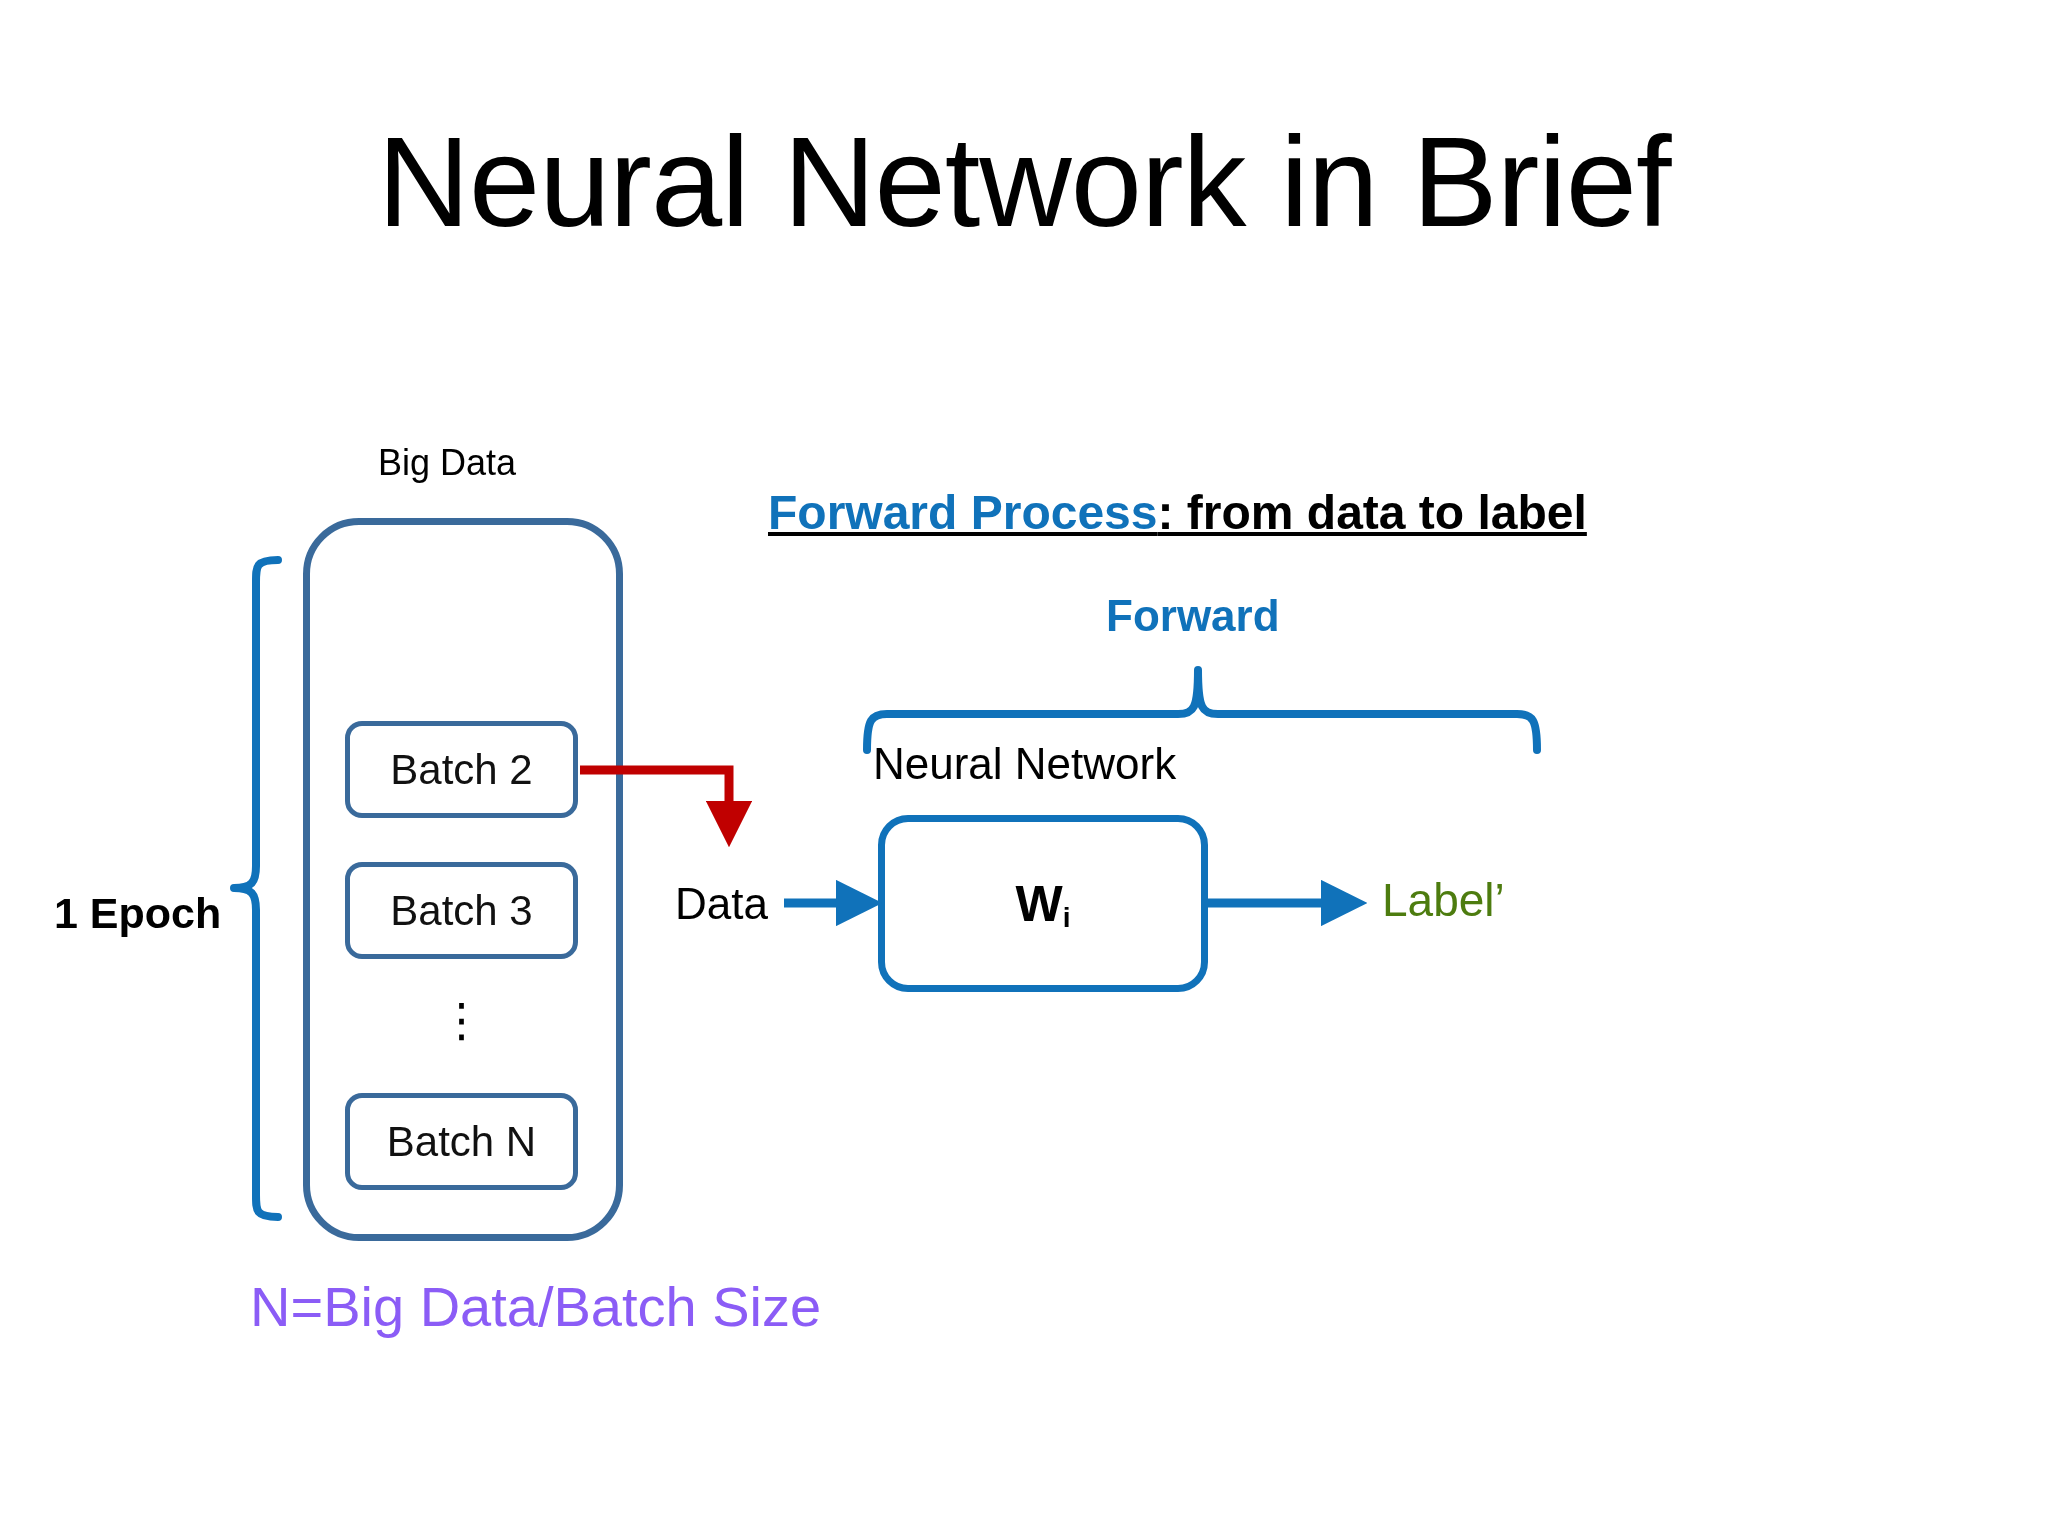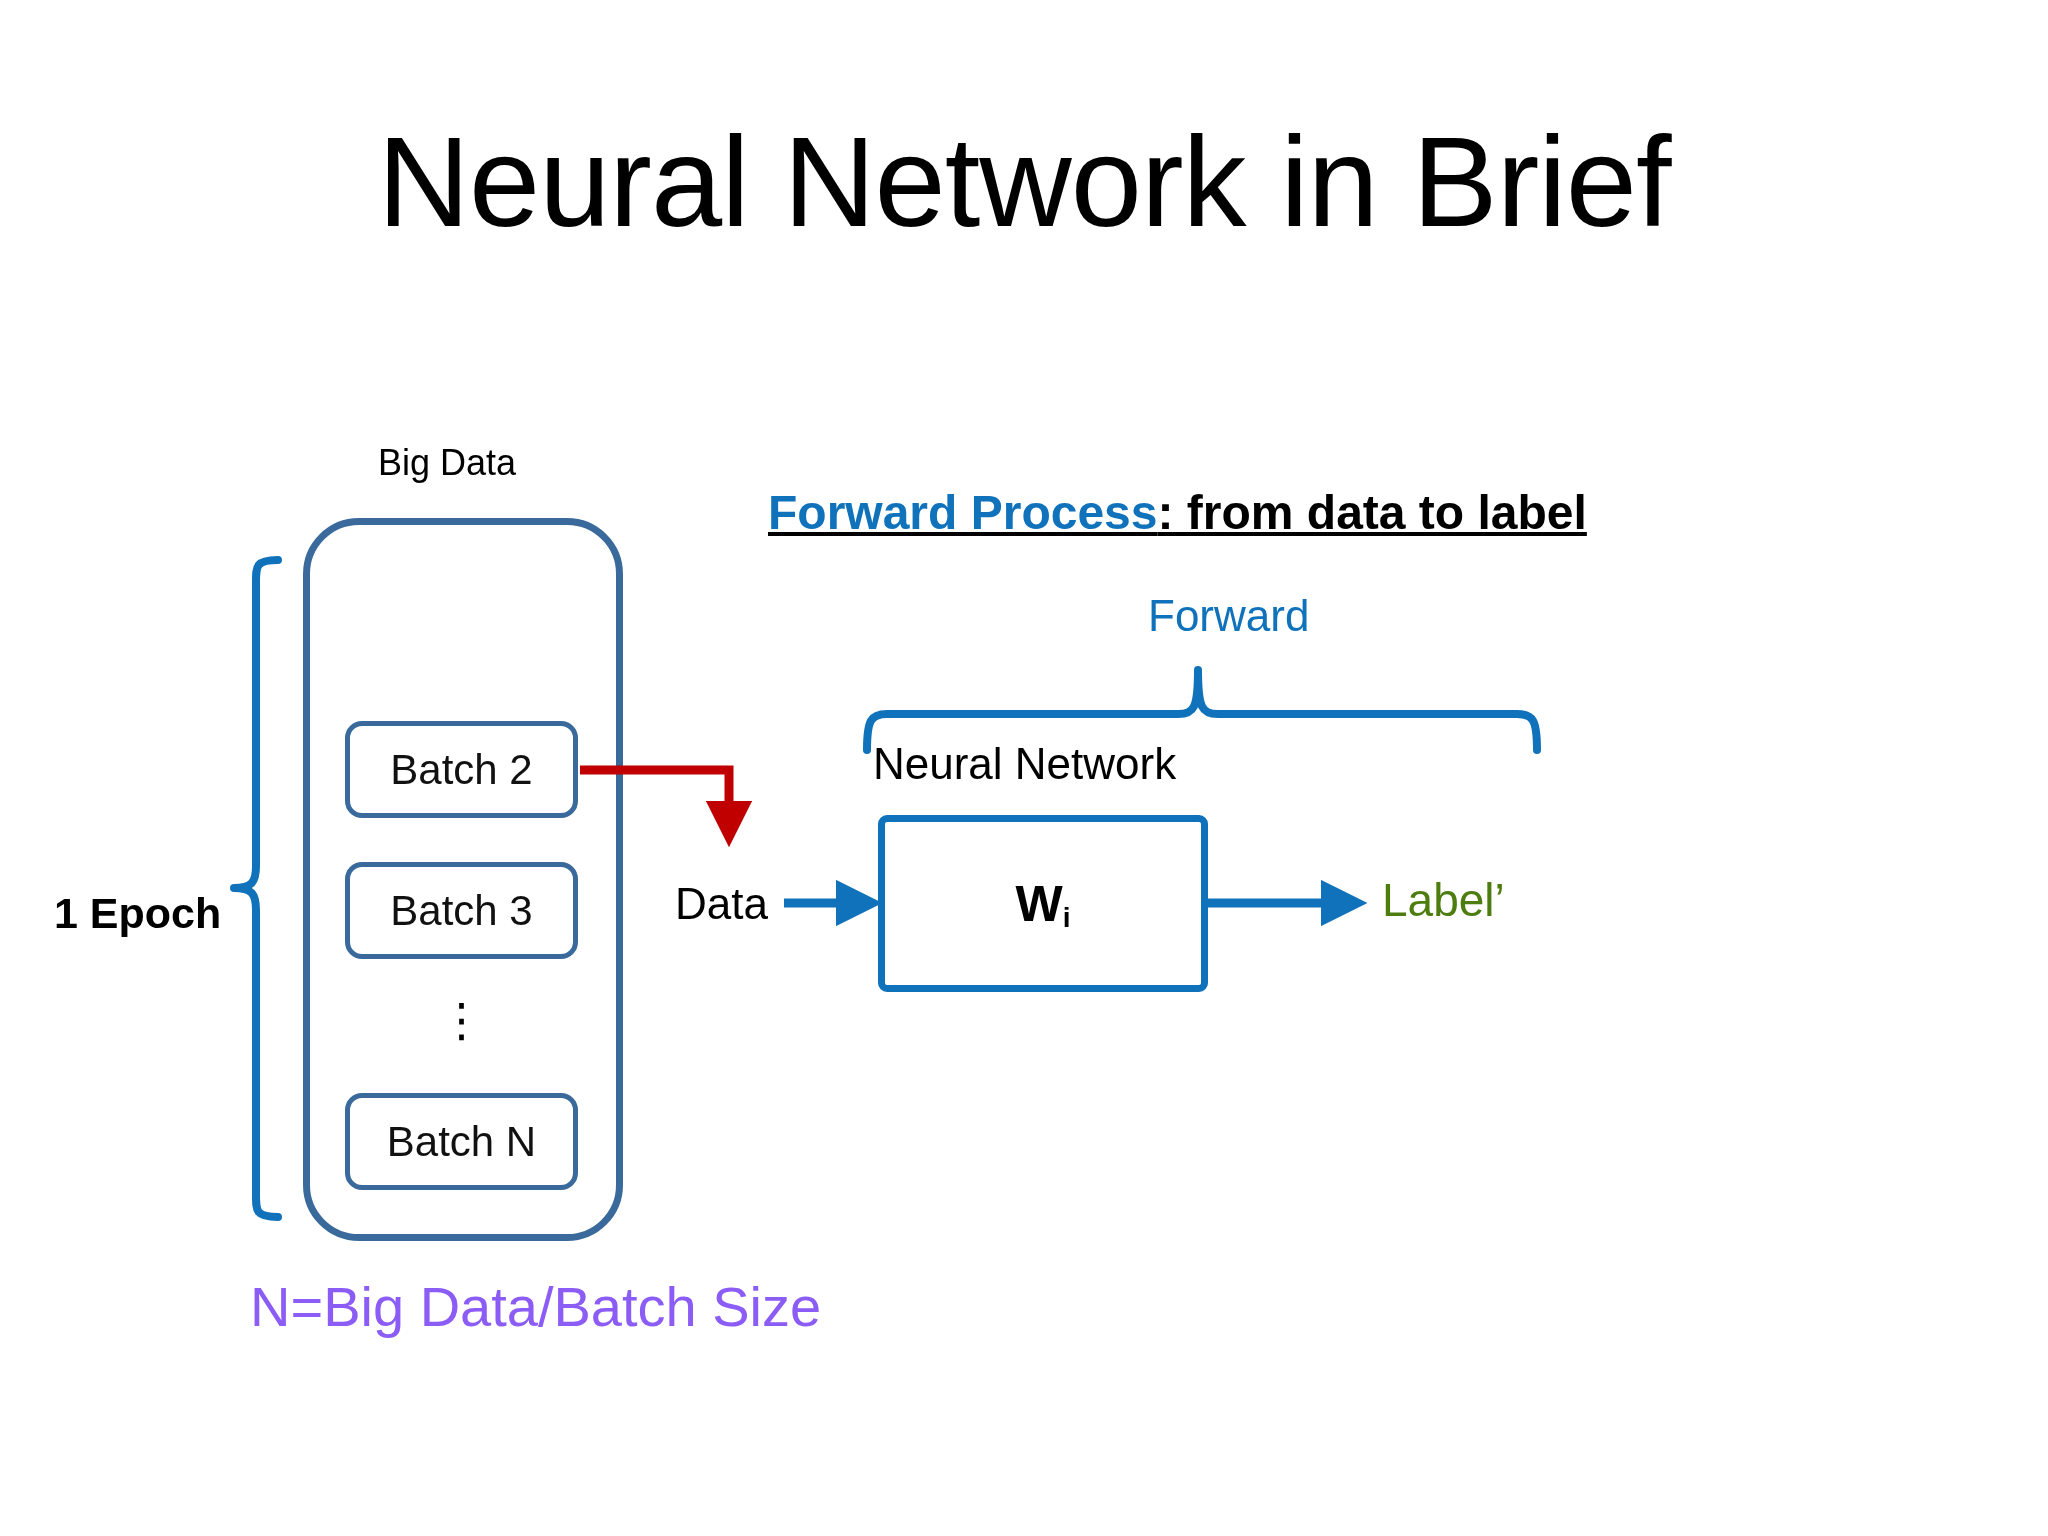--- a/index.html
+++ b/index.html
@@ -131,24 +131,24 @@
     font-size: 48px;
     font-weight: 700;
     white-space: nowrap;
     text-decoration: underline;
   }
   #forward-process-heading .accent { color: #1072BA; }
   #forward-process-heading .rest { color: #000000; }
 
   
   #forward-label {
-    left: 1148px;
+    left: 1106px;
     top: 592px;
     font-size: 44px;
-    font-weight: 400;
+    font-weight: 700;
     color: #1072BA;
   }
   #forward-brace {
     position: absolute;
     left: 862px;
     top: 664px;
     width: 680px;
     height: 90px;
   }
 
@@ -159,21 +159,21 @@
     font-size: 44px;
     color: #000000;
   }
   #nn-box {
     position: absolute;
     left: 878px;
     top: 815px;
     width: 330px;
     height: 177px;
     border: 7px solid #1072BA;
-    border-radius: 9px;
+    border-radius: 30px;
     background: #ffffff;
     box-sizing: border-box;
     display: flex;
     align-items: center;
     justify-content: center;
   }
   #nn-weight {
     font-size: 50px;
     font-weight: 700;
     color: #000000;

